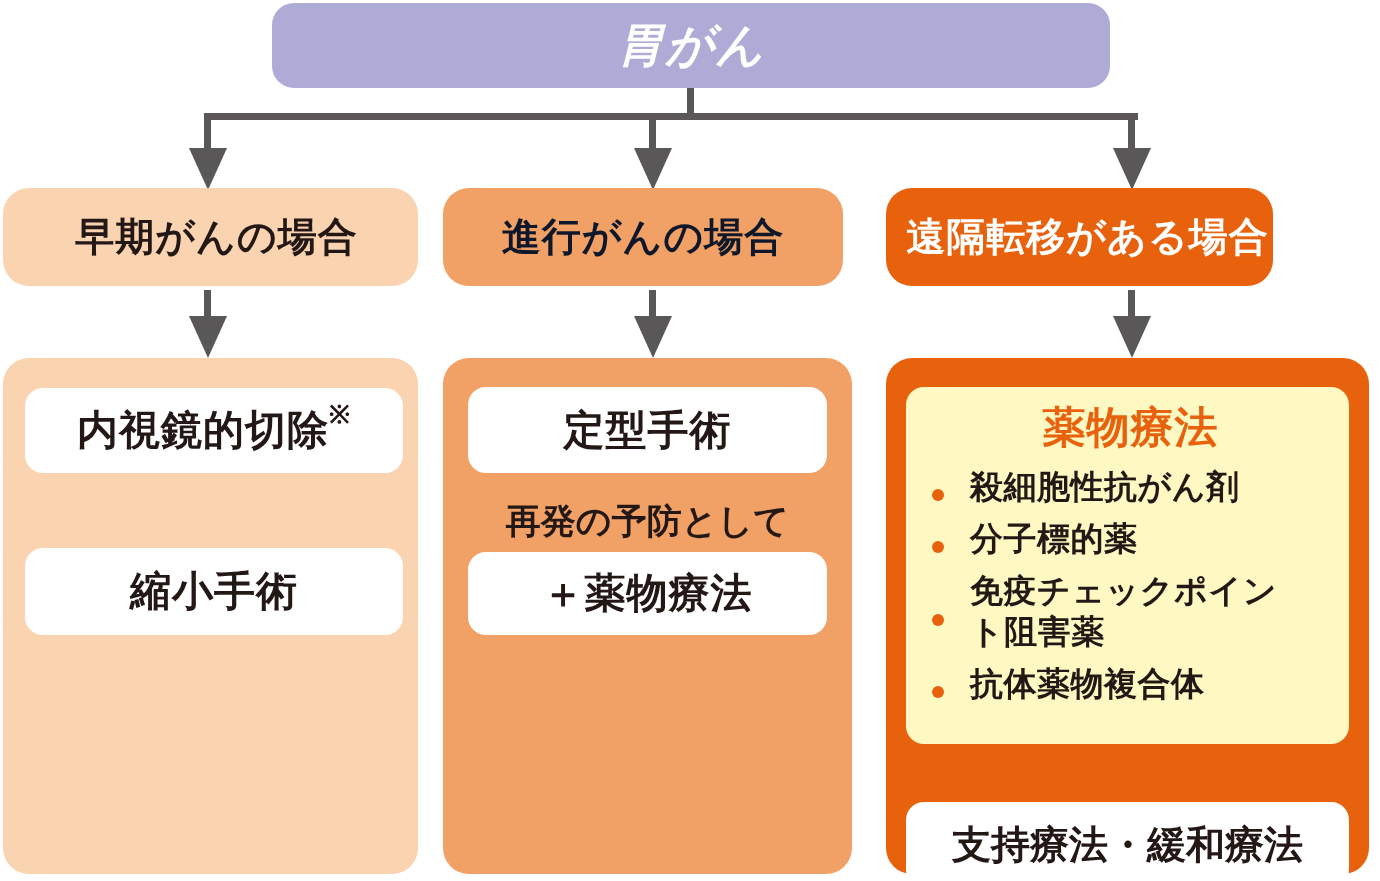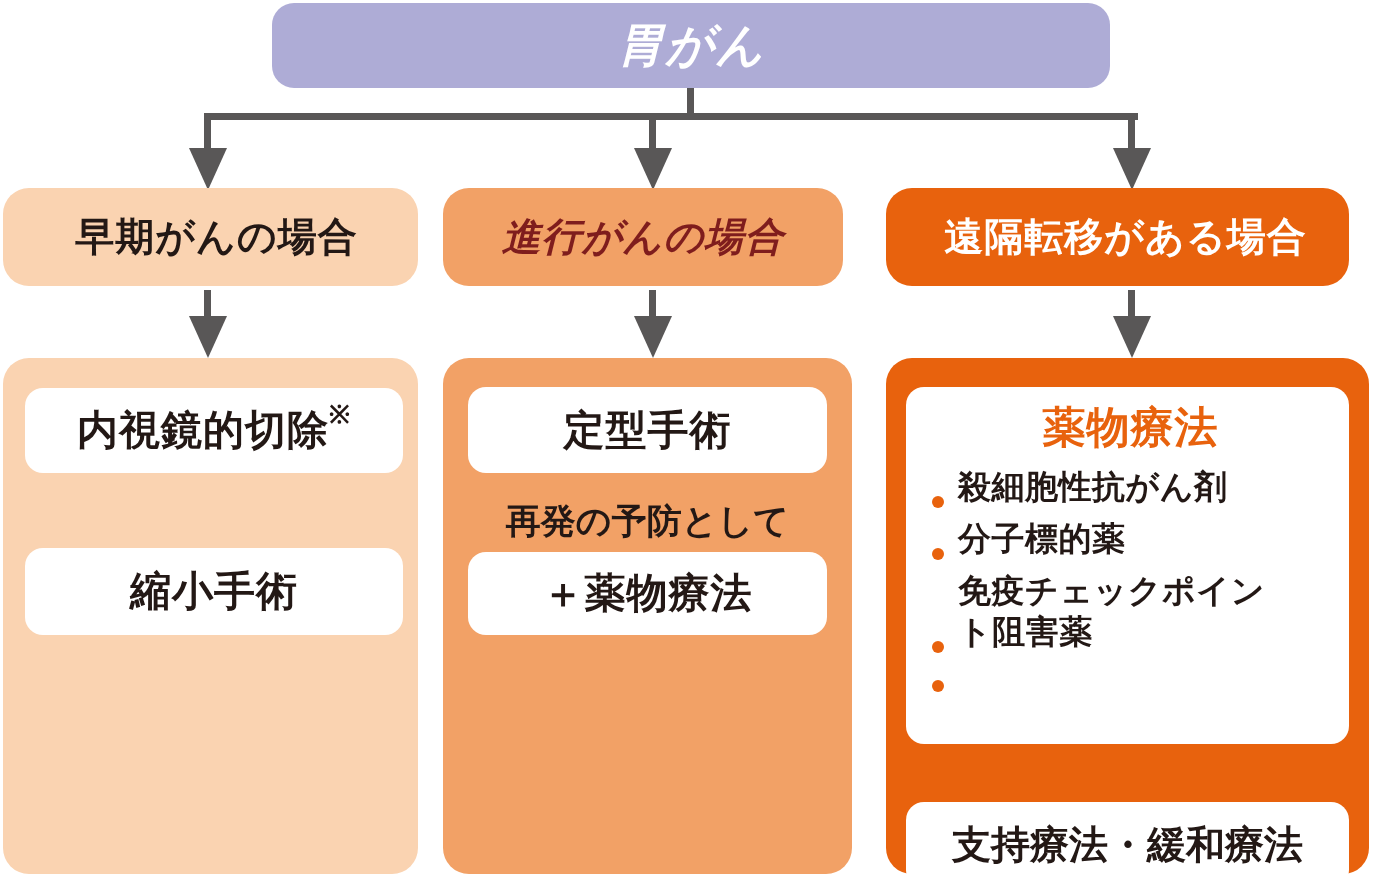--- a/index.html
+++ b/index.html
@@ -41,22 +41,22 @@
   .tri2-mid   { left:634px;  top:316px; }
   .tri2-right { left:1113px; top:316px; }
 
   
   .col-header {
     position:absolute; top:188px; height:98px; border-radius:26px;
     display:flex; align-items:center; justify-content:center;
     font-size:39px; font-weight:bold; letter-spacing:1px;
   }
   .hdr-early      { left:3px;   width:415px; background:#fad3b1; color:#231815;padding-left:12px; }
-  .hdr-advanced   { left:443px; width:400px; background:#f2a166; color:#7f1d1d;font-style:italic; }
-  .hdr-metastasis { left:886px; width:463px; background:#e8620d; color:#ffffff;padding-left:16px; }
+  .hdr-advanced   { left:443px; width:400px; background:#f2a166; color:#0f172a; }
+  .hdr-metastasis { left:886px; width:387px; background:#e8620d; color:#ffffff;padding-left:16px; }
 
   
   .col-body {
     position:absolute; top:358px; height:516px; border-radius:26px;
   }
   .body-early      { left:3px;   width:415px; background:#fad3b1; }
   .body-advanced   { left:443px; width:409px; background:#f2a166;padding-left:34px; }
   .body-metastasis { left:886px; width:483px; background:#e8620d; }
 
   .white-pill {
@@ -73,28 +73,28 @@
   .pill-standard { left:25px; top:29px;  width:359px; height:86px; }
   .pill-drug     { left:25px; top:194px; width:359px; height:83px; }
   .between-note {
     position:absolute; left:0; top:140px; width:100%; text-align:center;
     font-size:35px; font-weight:bold; color:#231815;
   }
 
   
   .panel-drugs {
     position:absolute; left:20px; top:29px; width:443px; height:357px;
-    background:#ffffff; border-radius:18px; padding:10px 18px 0 24px;
+    background:#fef9c3; border-radius:18px; padding:10px 18px 0 24px;
   }
   .panel-title {
     text-align:center; font-size:43px; font-weight:bold; color:#e8620d;
     margin-top:2px; margin-bottom:10px; letter-spacing:1px;
   }
   .bullet-list { list-style:none; }
-  .bullet-item { display:flex; align-items:flex-end; margin-bottom:11px; }
+  .bullet-item { display:flex; align-items:center; margin-bottom:11px;gap:12px; }
   .bullet-dot {
     flex:0 0 auto; width:12px; height:12px; border-radius:50%;
     background:#e8620d; margin:16px 14px 0 2px;
   }
   .bullet-text {
     font-size:33px; font-weight:bold; color:#231815; line-height:1.24;
     max-width:340px; letter-spacing:0.5px;
   }
   .panel-supportive {
     position:absolute; left:20px; top:412px; width:443px; height:86px;
@@ -169,20 +169,21 @@
         <li class="bullet-item">
           <span class="bullet-dot"></span>
           <span class="bullet-text">分子標的薬</span>
         </li>
         <li class="bullet-item">
           <span class="bullet-dot"></span>
           <span class="bullet-text">免疫チェックポイント阻害薬</span>
         </li>
         <li class="bullet-item">
           <span class="bullet-dot"></span>
+          <span class="bullet-text">抗体薬物複合体</span>
         </li>
       </ul>
     </div>
     <div class="panel-supportive">
       <span>支持療法・緩和療法</span>
     </div>
   </div>
 
 </div>
 

